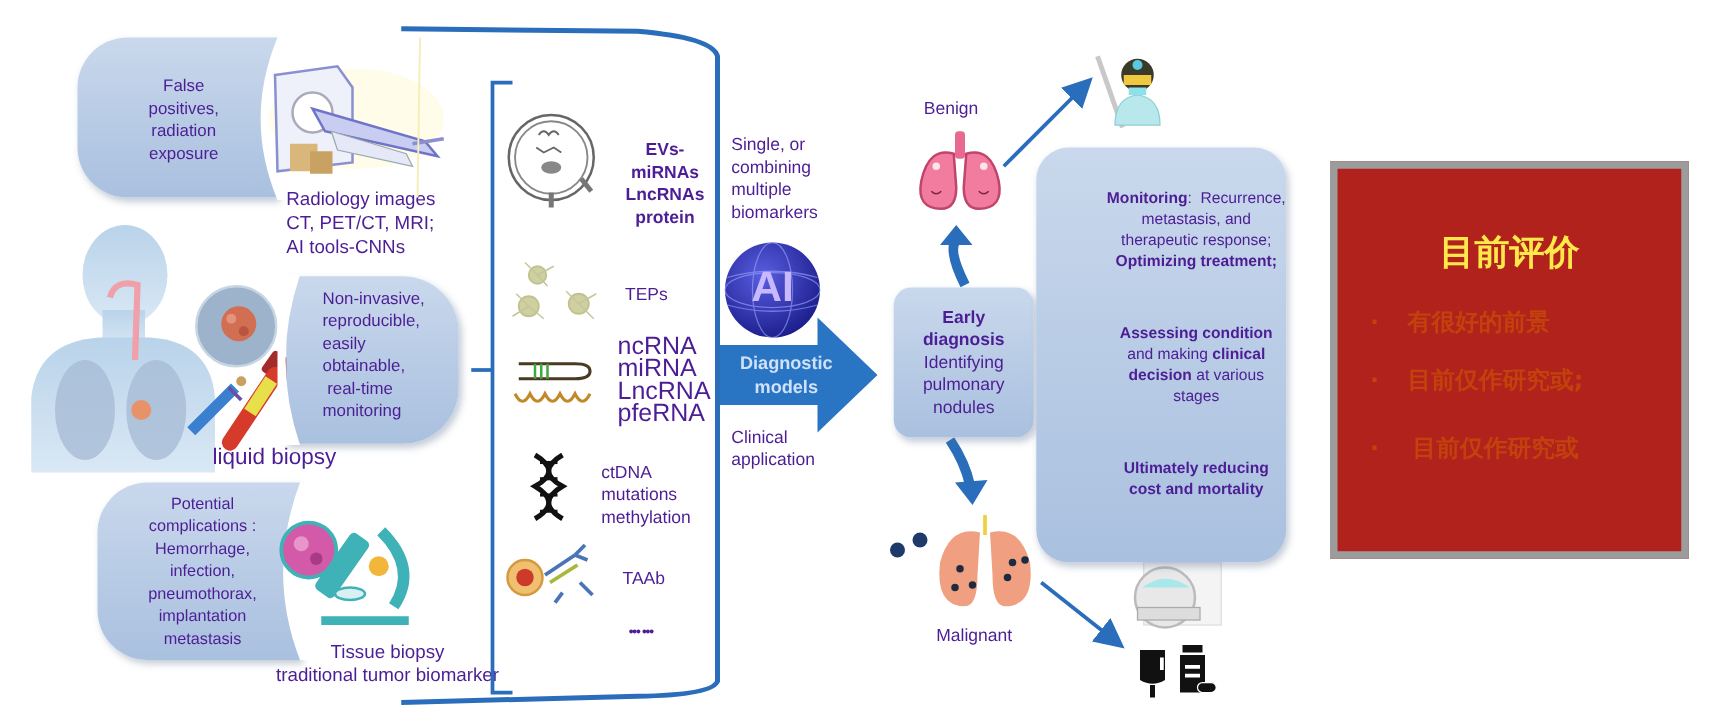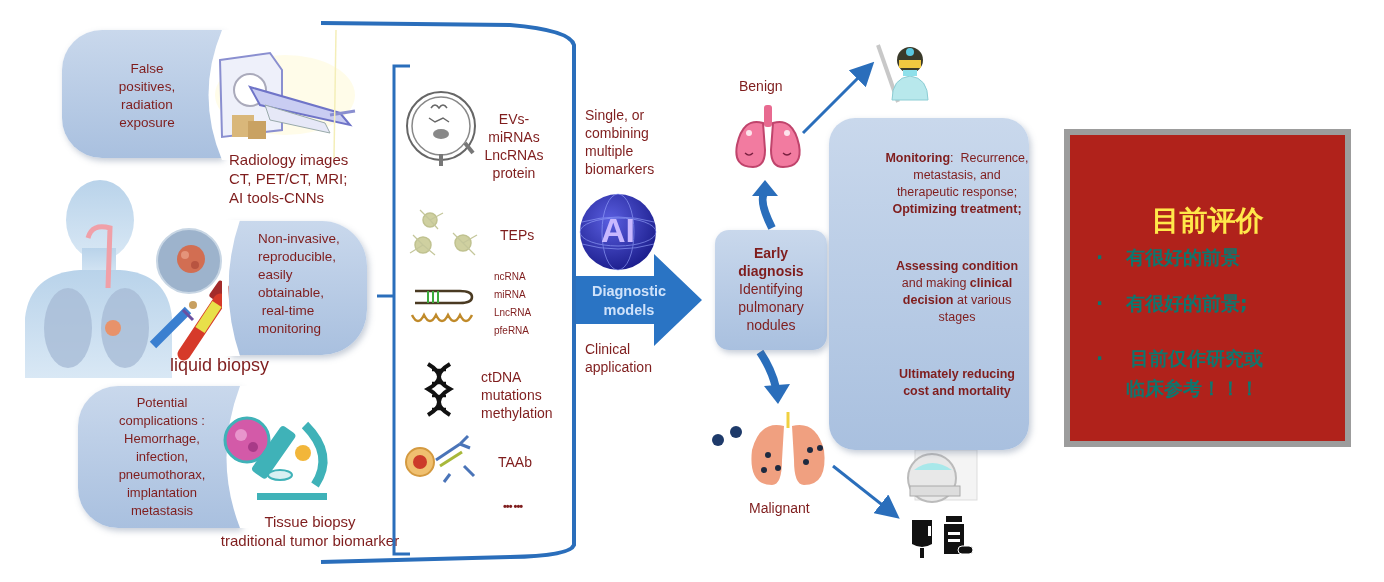--- a/index.html
+++ b/index.html
@@ -1,27 +1,27 @@
 <!DOCTYPE html>
 <html><head>
 <meta charset="utf-8">
 <style>
   html, body { margin:0; padding:0; }
   body { width:1384px; height:582px; background:#ffffff; position:relative; overflow:hidden;
          font-family:"Liberation Sans", sans-serif; color:#2b2b2b; }
   .abs { position:absolute; }
-  .txt { font-size:14.5px; line-height:17px; color:#7f1d1d; }
+  .txt { font-size:14.5px; line-height:17px; color:#4c1d95; }
   .ctr { text-align:center; }
   .b { font-weight:bold; }
   .bluebox { background:linear-gradient(180deg,#c9d8ec 0%, #a9c0df 100%);
              box-shadow: 2px 3px 6px rgba(90,110,140,0.35); }
   .scroll-shape { border-radius: 40px 0 0 40px; }
   svg { position:absolute; overflow:visible; }
   .redbox { background:#b0221b; border:6px solid #9c9c9c; box-sizing:border-box; }
-  .zh { font-family:"DejaVu Sans", sans-serif; font-weight:bold; color:#0f766e; }
+  .zh { font-family:"DejaVu Sans", sans-serif; font-weight:bold; color:#c2410c; }
 </style>
 </head>
 <body>
 
 <div class="abs bluebox scroll-shape" style="left:62px; top:30px; width:160px; height:128px;"></div>
 <svg style="left:200px;top:25px" width="40" height="140">
   <path d="M22,5 Q-5,70 22,135 L40,135 L40,5 Z" fill="#ffffff"></path>
 </svg>
 <div class="abs txt ctr" style="left:92px; top:60px; width:110px; font-size:13.5px; line-height:18px;">
   <div>False</div>
@@ -133,21 +133,21 @@
 
 <svg style="left:403px;top:88px" width="80" height="80">
   <circle cx="38" cy="38" r="34" fill="none" stroke="#666" stroke-width="2"></circle>
   <circle cx="38" cy="38" r="29" fill="none" stroke="#888" stroke-width="1.5"></circle>
   <path d="M28,20 Q32,14 36,20 Q40,14 44,20" fill="none" stroke="#666" stroke-width="1.5"></path>
   <path d="M26,30 L32,34 L40,30 L46,34" fill="none" stroke="#666" stroke-width="1.5"></path>
   <ellipse cx="38" cy="46" rx="8" ry="5" fill="#888"></ellipse>
   <rect x="36" y="66" width="4" height="12" fill="#777"></rect>
   <line x1="62" y1="55" x2="70" y2="65" stroke="#777" stroke-width="4"></line>
 </svg>
-<div class="abs txt ctr" style="left:476px; top:110px; width:76px; font-size:14px; line-height:18px;">
+<div class="abs txt ctr" style="left:494px; top:110px; width:76px; font-size:14px; line-height:18px;font-weight:bold;">
   <div>EVs-</div>
   <div>miRNAs</div>
   <div>LncRNAs</div>
   <div>protein</div>
 </div>
 
 <svg style="left:405px;top:205px" width="80" height="55">
   <g fill="#cfd0a0" stroke="#c0c290" stroke-width="1.5">
     <circle cx="25" cy="15" r="7"></circle>
       <circle cx="18" cy="40" r="8"></circle>
@@ -169,21 +169,21 @@
 
 <svg style="left:410px;top:285px" width="70" height="45">
   <path d="M5,6 L50,6 Q62,6 62,12 Q62,18 50,18 L5,18" fill="none" stroke="#4a3a22" stroke-width="2.5"></path>
   <g stroke="#3caa3c" stroke-width="2">
       <line x1="18" y1="6" x2="18" y2="18"></line>
       <line x1="23" y1="6" x2="23" y2="18"></line>
       <line x1="28" y1="6" x2="28" y2="18"></line>
     </g>
   <path d="M2,30 Q8,42 14,30 Q20,42 26,30 Q32,42 38,30 Q44,42 50,30 Q56,42 62,30" fill="none" stroke="#c08a2a" stroke-width="2.5"></path>
 </svg>
-<div class="abs txt" style="left:494px; top:268px; font-size:10px; line-height:18px;">
+<div class="abs txt" style="left:494px; top:268px; font-size:20px; line-height:18px;">
   <div>ncRNA</div>
   <div>miRNA</div>
   <div>LncRNA</div>
   <div>pfeRNA</div>
 </div>
 
 <svg style="left:424px;top:362px" width="30" height="55">
   <path d="M4,2 Q26,15 4,27 Q26,40 4,53" fill="none" stroke="#111" stroke-width="4"></path>
   <path d="M26,2 Q4,15 26,27 Q4,40 26,53" fill="none" stroke="#111" stroke-width="4"></path>
   <g stroke="#111" stroke-width="2.5">
@@ -348,25 +348,24 @@
   <div>
     <span class="b">decision</span><span style="white-space:pre"> at various</span>
   </div>
   <div>stages</div>
   <div style="height:40px"></div>
   <div class="b">Ultimately reducing</div>
   <div class="b">cost and mortality</div>
 </div>
 
 <div class="abs redbox" style="left:1064px; top:129px; width:287px; height:318px;"></div>
-<div class="abs zh ctr" style="left:1064px; top:202px; width:287px; font-size:28px; color:#ffe84a;">目前评价</div>
+<div class="abs zh ctr" style="left:1064px; top:183px; width:287px; font-size:28px; color:#ffe84a;">目前评价</div>
 <div class="abs zh" style="left:1096px; top:245px; font-size:19px;">
   <div style="height:46px;">
     <span style="display:inline-block;width:30px;">·</span><span>有很好的前景</span>
   </div>
   <div style="height:55px;">
-    <span style="display:inline-block;width:30px;">·</span><span>有很好的前景;</span>
+    <span style="display:inline-block;width:30px;">·</span><span>目前仅作研究或;</span>
   </div>
   <div style="height:30px;">
     <span style="display:inline-block;width:34px;">·</span><span>目前仅作研究或</span>
   </div>
-  <div style="padding-left:30px;">临床参考！！！</div>
 </div>
 
 </body></html>

